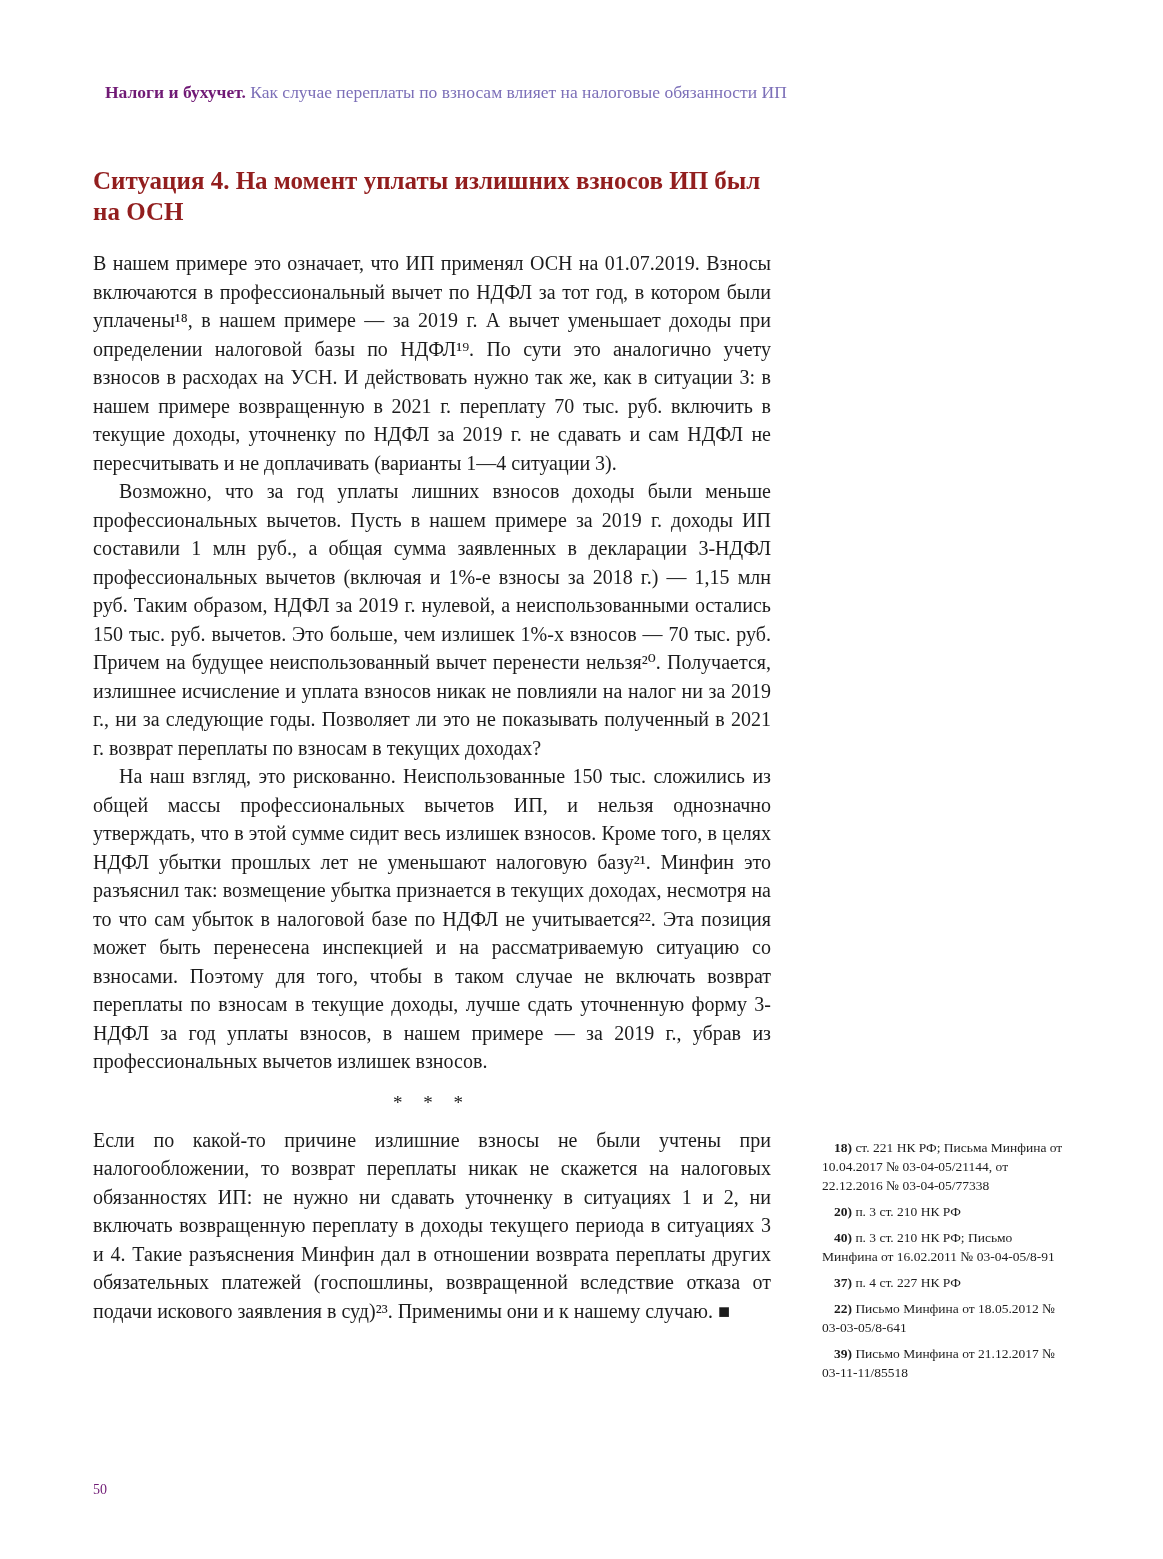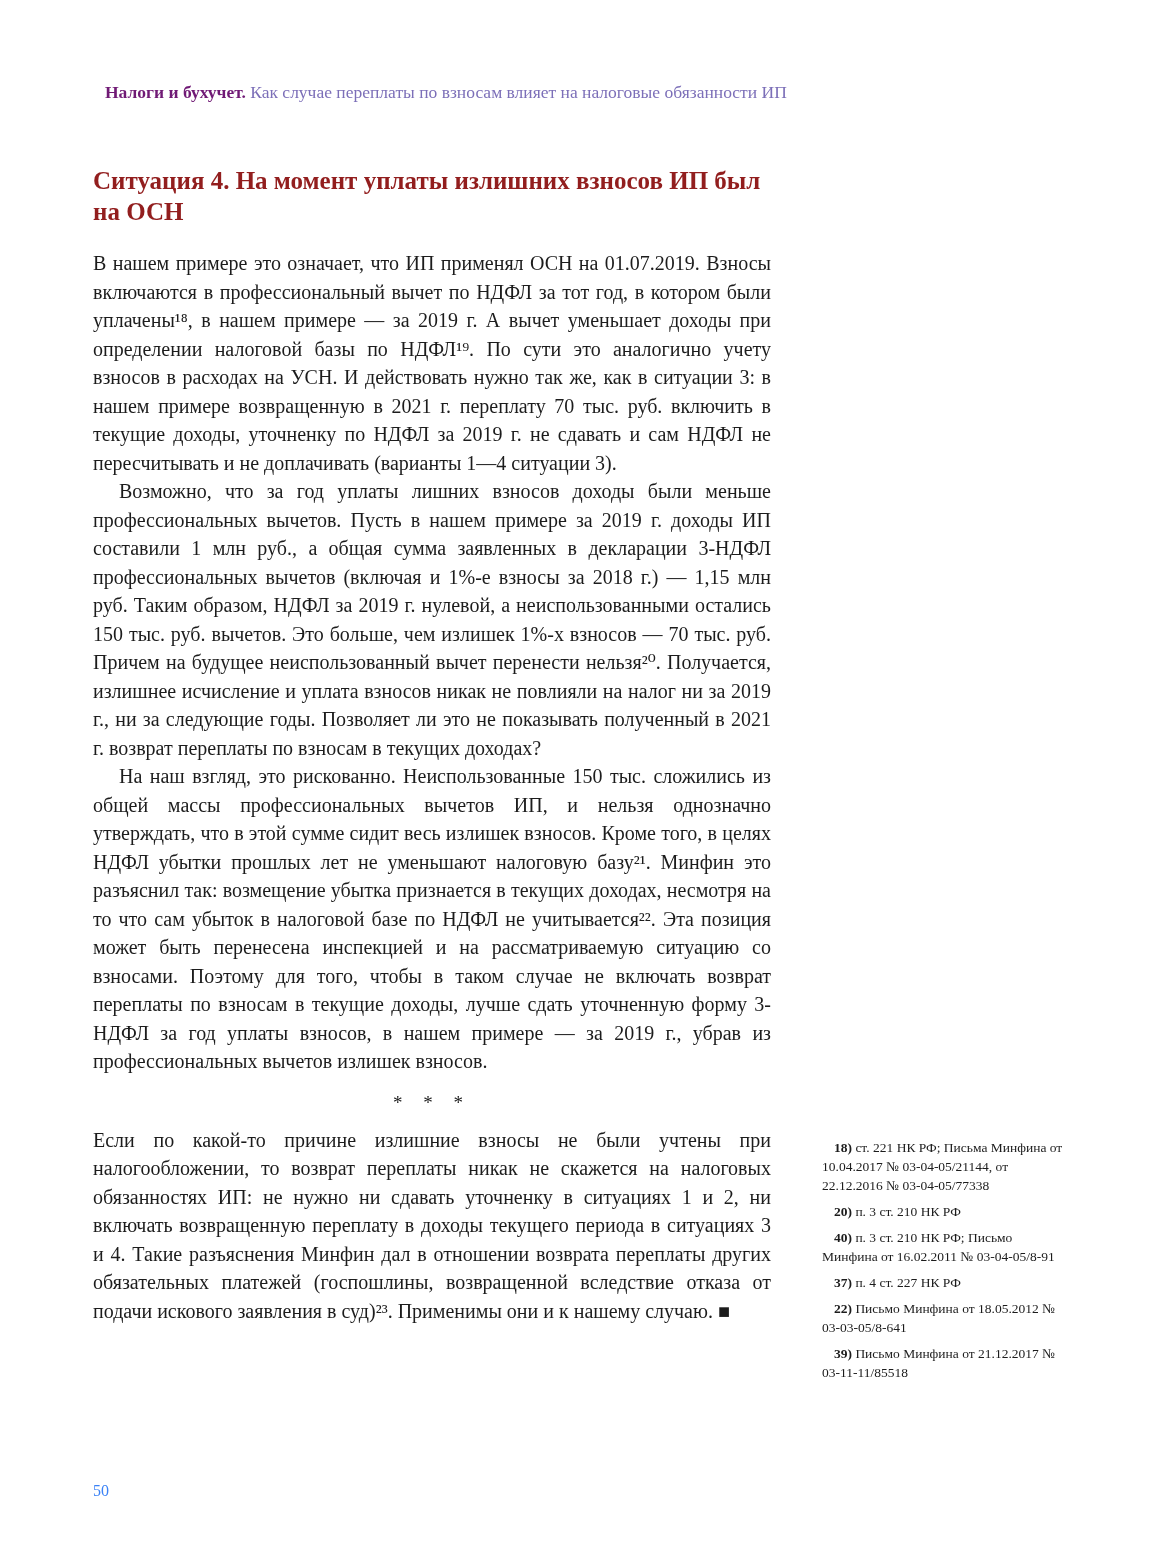--- a/index.html
+++ b/index.html
@@ -66,22 +66,22 @@
     font-size: 13.5px;
     line-height: 19px;
     color: #1c1c1c;
   }
   .footnote { margin-bottom: 7px; }
   .fn-num { font-weight: bold; margin-left: 12px; }
   .page-number {
     position: absolute;
     left: 93px;
     top: 1482px;
-    font-size: 16px;
-    color: #3b82f6;
+    font-size: 14px;
+    color: #701a75;
   }
 </style>
 </head>
 <body>
 
 <div class="page">
 
   <header class="page-header">
     <span class="brand">Налоги и бухучет.</span>
     <span class="article-ref">Как случае переплаты по взносам влияет на налоговые обязанности ИП</span>

